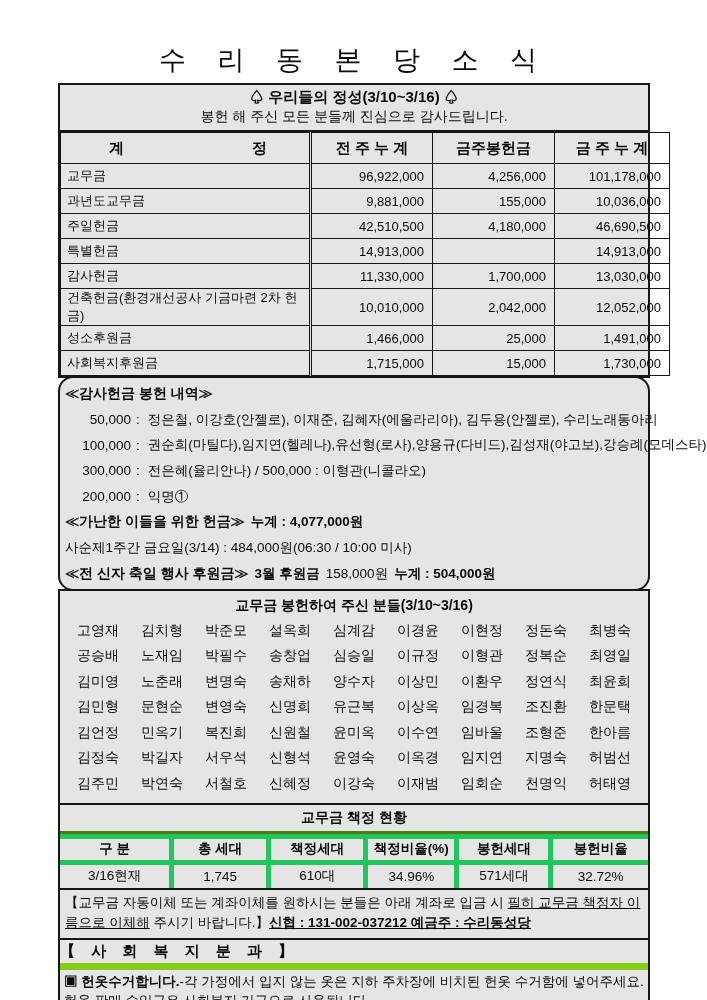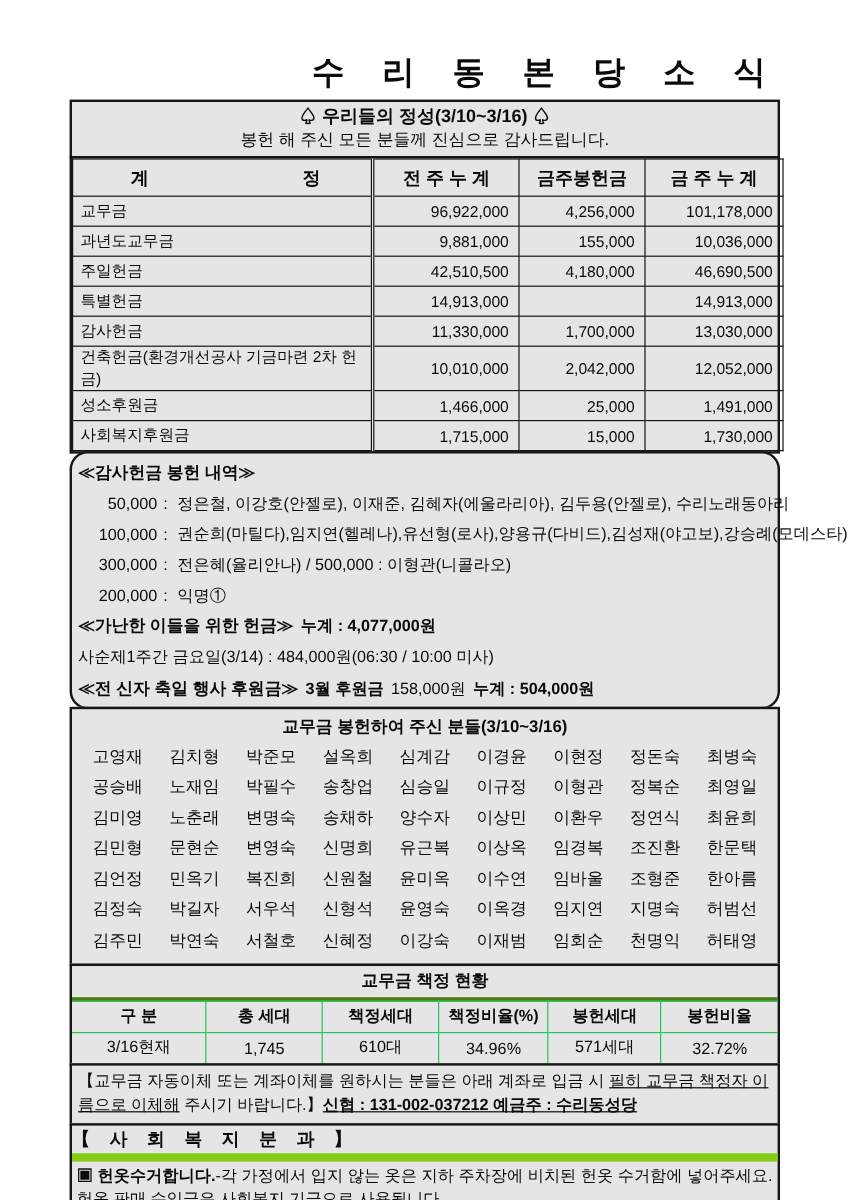--- a/index.html
+++ b/index.html
@@ -7,40 +7,40 @@
   body {
     width: 707px; height: 1000px;
     font-family: "Liberation Sans", sans-serif;
     color: #0a0a0a;
     position: relative;
   }
   .page { position: absolute; left: 0; top: 0; width: 707px; height: 1000px; background: #fff; }
   .content { position: absolute; left: 58px; top: 42px; width: 592px; }
 
   .doc-title {
-    text-align: right; font-size: 27px; font-weight: bold;
+    text-align: center; font-size: 27px; font-weight: normal;
     letter-spacing: 12px; margin-bottom: 7px; white-space: nowrap;
   }
 
   .box { border: 2px solid #161616; background: #e5e5e5; margin-top: -2px; }
   .box:first-of-type { margin-top: 0; }
 
   
   .hdr-box { padding: 3px 4px 4px; text-align: center; }
   .hdr-title { font-size: 15px; font-weight: bold; }
   .hdr-sub { font-size: 14px; margin-top: 1px; }
 
   
   table { border-collapse: collapse; width: 100%; table-layout: fixed; }
   .offer-table th, .offer-table td { border: 1px solid #161616; font-size: 13px; }
   .offer-table th { height: 31px; font-size: 15px; font-weight: bold; }
   .offer-table td { height: 25px; }
   .col-acct { width: 250px; }
   .col-prev { width: 122px; }
-  .col-week { width: 105px; }
+  .col-week { width: 122px; }
   .col-tot  { width: 115px; }
   .acct-hdr { display: flex; justify-content: space-between; padding: 0 42px 0 48px; }
   .dbl { border-left: 3px double #161616 !important; }
   .offer-table td.lbl { text-align: left; padding-left: 6px; }
   .offer-table td.num { text-align: right; padding-right: 8px; }
 
   
   .details { padding: 3px 5px 2px; border-radius: 15px; }
   .dline { height: 25.7px; display: flex; align-items: center; font-size: 13.5px; white-space: nowrap; }
   .sec-hdr { font-weight: bold; font-size: 14px; }
@@ -53,21 +53,21 @@
   
   .donor-title { text-align: center; font-weight: bold; font-size: 14px; padding: 6px 0 2px; }
   .donor-grid {
     display: grid; grid-template-columns: repeat(9, 1fr);
     row-gap: 7.5px; padding: 5px 6px 10px; font-size: 14px; text-align: center;
   }
 
   
   .assess-title { text-align: center; font-weight: bold; font-size: 14px;
     padding: 4px 0; border-bottom: 3px solid #4d7c0f; }
-  .assess-table th, .assess-table td { border: 1px solid #22c55e; height: 26px; font-size: 13.5px; text-align: center; }
+  .assess-table th, .assess-table td { border: 5px solid #22c55e; height: 26px; font-size: 13.5px; text-align: center; }
   .assess-table th { font-weight: bold; }
   .assess-table .c0 { width: 19%; } .assess-table .c1 { width: 16.5%; }
   .assess-table .c2 { width: 16.5%; } .assess-table .c3 { width: 15.5%; }
   .assess-table .c4 { width: 16%; } .assess-table .c5 { width: 16.5%; }
   .assess-table tr > *:first-child { border-left: none; }
   .assess-table tr > *:last-child { border-right: none; }
   .assess-table tr:last-child > * { border-bottom: none; }
 
   
   .notice { padding: 3px 5px 4px; font-size: 13.5px; line-height: 1.5; }

